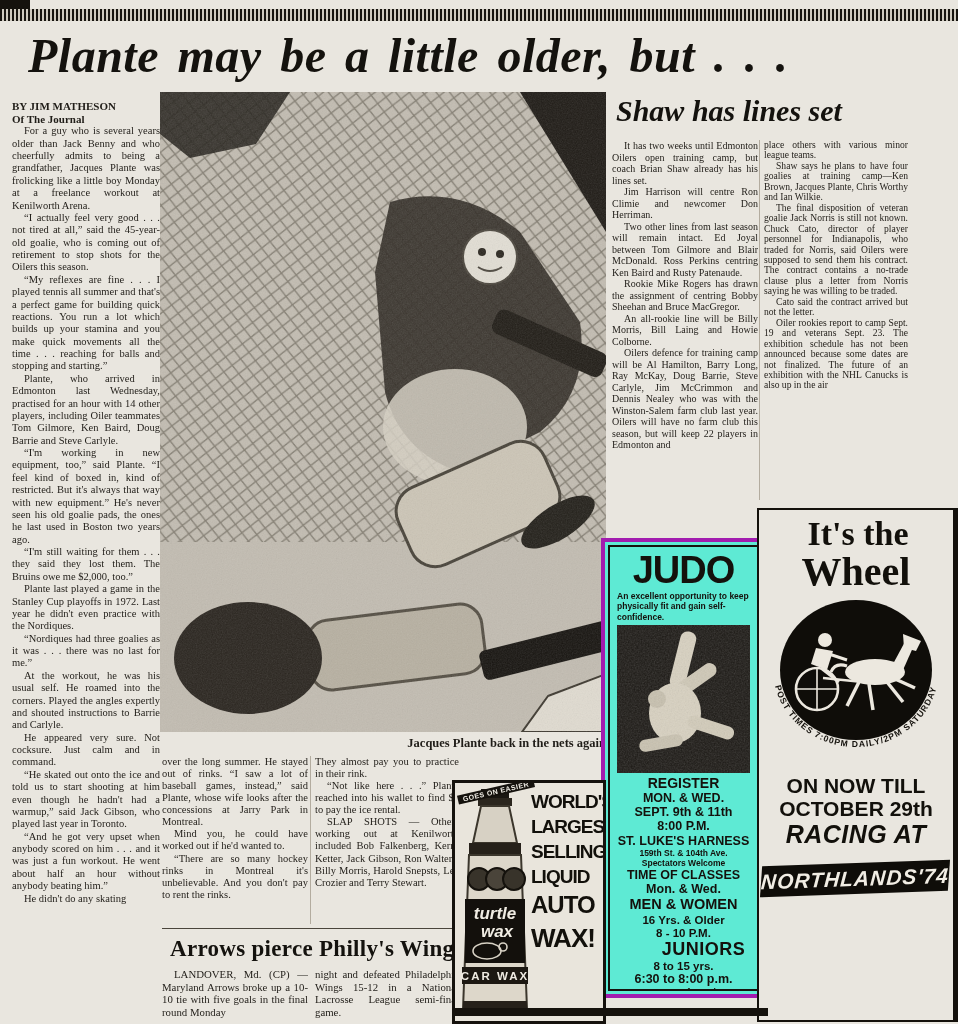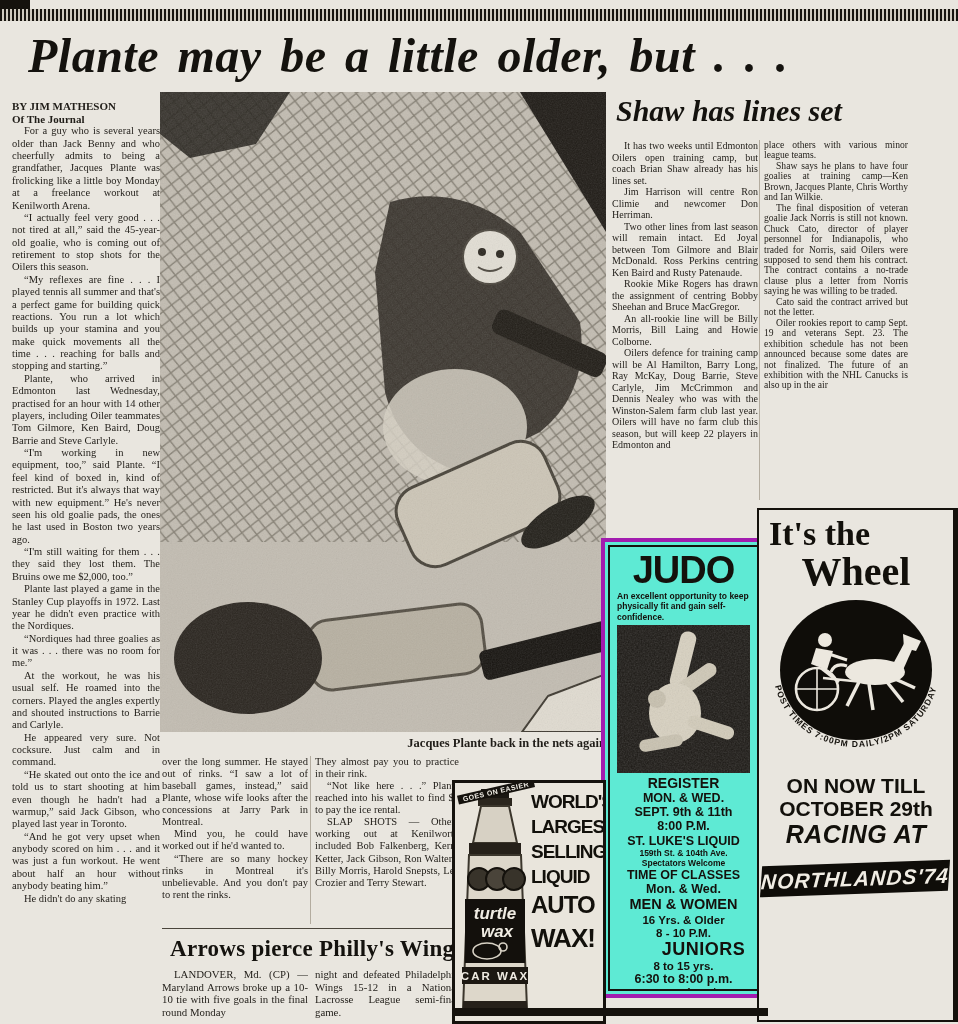--- a/index.html
+++ b/index.html
@@ -26,21 +26,21 @@
   .hline{height:1px;background:#4a453c;}
   .blackbar{background:#15120d;}
   .judo-box{border:4px solid #a21caf;background:#5eead4;}
   .judo-inner{position:absolute;inset:3px;border:2px solid #15120d;text-align:center;overflow:hidden;}
   .judo-title{font-family:"Liberation Sans",sans-serif;font-weight:900;font-size:38px;letter-spacing:-1px;line-height:1;margin-top:4px;color:#14110c;}
   .judo-tag{font-family:"Liberation Sans",sans-serif;font-weight:bold;font-size:8.5px;text-align:left;padding:2px 7px 1px 7px;line-height:1.22;color:#14110c;}
   .jl{font-family:"Liberation Sans",sans-serif;font-weight:bold;line-height:1.06;margin:1px 0;color:#14110c;}
   .s14{font-size:14px;} .s13{font-size:12.5px;} .s12{font-size:11.5px;}
   .s9{font-size:8.5px;} .s15{font-size:14.5px;} .s18{font-size:18px;letter-spacing:.5px;margin-left:40px;}
   .wheel-box{border:2px solid #14110c;border-right-width:5px;background:#e9e6df;text-align:center;overflow:hidden;}
-  .wt1{font-weight:bold;font-size:34px;line-height:1.05;text-align:left;padding-left:10px;color:#12100b;}
+  .wt1{font-weight:bold;font-size:34px;line-height:1.05;text-align:center;padding-left:4px;color:#12100b;}
   .wt2{font-weight:bold;font-size:40px;line-height:1.0;text-align:center;color:#12100b;}
   .wt3{font-weight:bold;font-size:40px;line-height:1.0;text-align:left;padding-left:4px;color:#12100b;}
   .onnow{font-family:"Liberation Sans",sans-serif;font-weight:700;font-size:21px;line-height:1.12;letter-spacing:0;color:#12100b;}
   .harness{font-family:"Liberation Sans",sans-serif;font-weight:900;font-style:italic;font-size:25px;line-height:1.05;letter-spacing:.5px;color:#12100b;}
   .venue{
     font-family:"Liberation Sans",sans-serif;font-weight:900;font-style:italic;
     background:#0f0d09;color:#f1ede4;font-size:21px;line-height:1.3;
     transform:rotate(-2deg) skewX(-6deg);letter-spacing:1px;padding:2px 0;
   }
   .wax-box{border:3px solid #15120d;background:#e9e5dc;overflow:hidden;}
@@ -62,21 +62,21 @@
 <div class="abs col" style="left:12px;top:100px;width:148px;height:922px;font-size:10.5px;line-height:1.18;overflow:hidden;">
   <div class="byline">BY JIM MATHESON</div>
   <div class="byline">Of The Journal</div>
   <p>For a guy who is several years older than Jack Benny and who cheerfully admits to being a grandfather, Jacques Plante was frolicking like a little boy Monday at a freelance workout at Kenilworth Arena.</p>
   <p>“I actually feel very good . . . not tired at all,” said the 45-year-old goalie, who is coming out of retirement to stop shots for the Oilers this season.</p>
   <p>“My reflexes are fine . . . I played tennis all summer and that's a perfect game for building quick reactions. You run a lot which builds up your stamina and you make quick movements all the time . . . reaching for balls and stopping and starting.”</p>
   <p>Plante, who arrived in Edmonton last Wednesday, practised for an hour with 14 other players, including Oiler teammates Tom Gilmore, Ken Baird, Doug Barrie and Steve Carlyle.</p>
   <p>“I'm working in new equipment, too,” said Plante. “I feel kind of boxed in, kind of restricted. But it's always that way with new equipment.” He's never seen his old goalie pads, the ones he last used in Boston two years ago.</p>
   <p>“I'm still waiting for them . . . they said they lost them. The Bruins owe me $2,000, too.”</p>
   <p>Plante last played a game in the Stanley Cup playoffs in 1972. Last year he didn't even practice with the Nordiques.</p>
-  <p>“Nordiques had three goalies as it was . . . there was no room for me.”</p>
+  <p>“Nordiques had three goalies as it was . . . there was no last for me.”</p>
   <p>At the workout, he was his usual self. He roamed into the corners. Played the angles expertly and shouted instructions to Barrie and Carlyle.</p>
   <p>He appeared very sure. Not cocksure. Just calm and in command.</p>
   <p>“He skated out onto the ice and told us to start shooting at him even though he hadn't had a warmup,” said Jack Gibson, who played last year in Toronto.</p>
   <p>“And he got very upset when anybody scored on him . . . and it was just a fun workout. He went about half an hour without anybody beating him.”</p>
   <p>He didn't do any skating</p>
 </div>
 
 <div class="abs" style="left:160px;top:92px;width:446px;height:640px;">
   <svg width="446" height="640" viewBox="0 0 446 640">
     <defs>
@@ -168,21 +168,21 @@
         <circle cx="40" cy="74" r="9" fill="#c7c0ae"></circle>
         <rect x="70" y="96" width="48" height="13" rx="6" fill="#d2cbb9" transform="rotate(18 94 102)"></rect>
         <rect x="22" y="112" width="44" height="12" rx="6" fill="#c9c2b0" transform="rotate(-10 44 118)"></rect>
         <rect width="133" height="148" filter="url(#grain2)" opacity="0.22"></rect>
       </svg>
     </div>
     <div class="jl s14">REGISTER</div>
     <div class="jl s13">MON. &amp; WED.</div>
     <div class="jl s13">SEPT. 9th &amp; 11th</div>
     <div class="jl s13">8:00 P.M.</div>
-    <div class="jl s13">ST. LUKE'S LIQUID</div>
+    <div class="jl s13">ST. LUKE'S HARNESS</div>
     <div class="jl s9">159th St. &amp; 104th Ave.</div>
     <div class="jl s9">Spectators Welcome</div>
     <div class="jl s13">TIME OF CLASSES</div>
     <div class="jl s13">Mon. &amp; Wed.</div>
     <div class="jl s15">MEN &amp; WOMEN</div>
     <div class="jl s12">16 Yrs. &amp; Older</div>
     <div class="jl s12">8 - 10 P.M.</div>
     <div class="jl s18">JUNIORS</div>
     <div class="jl s12">8 to 15 yrs.</div>
     <div class="jl s13">6:30 to 8:00 p.m.</div>

